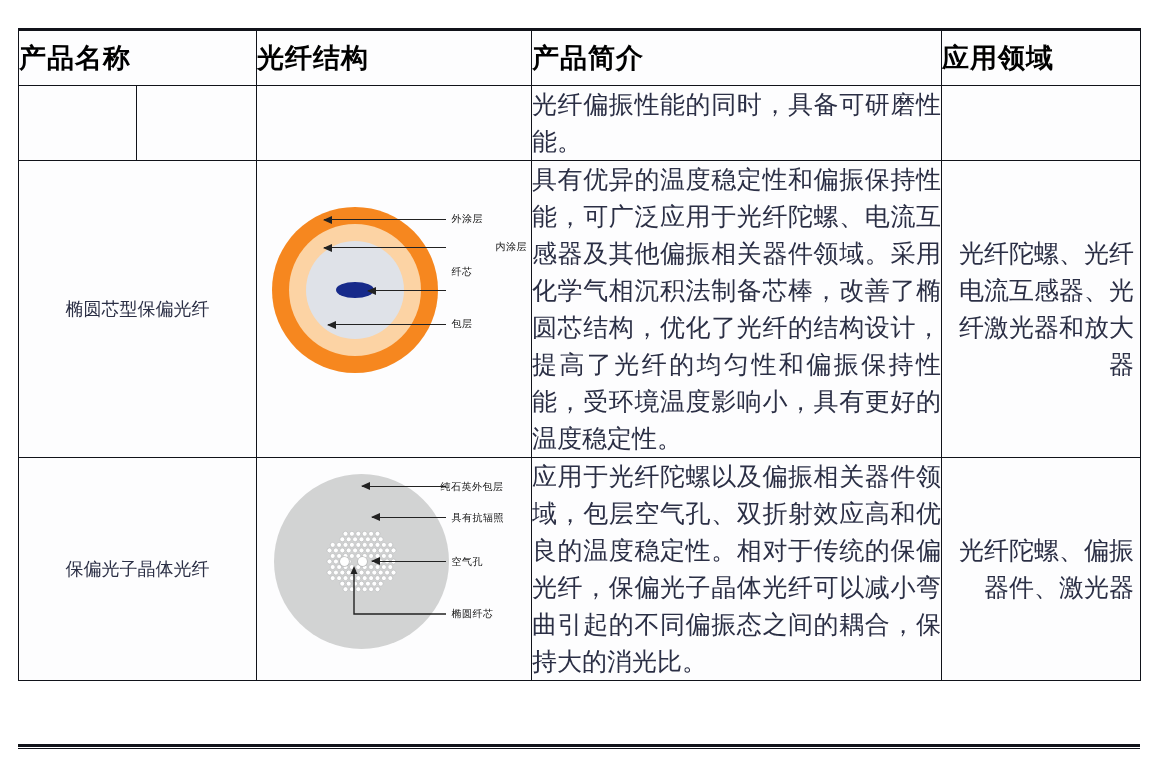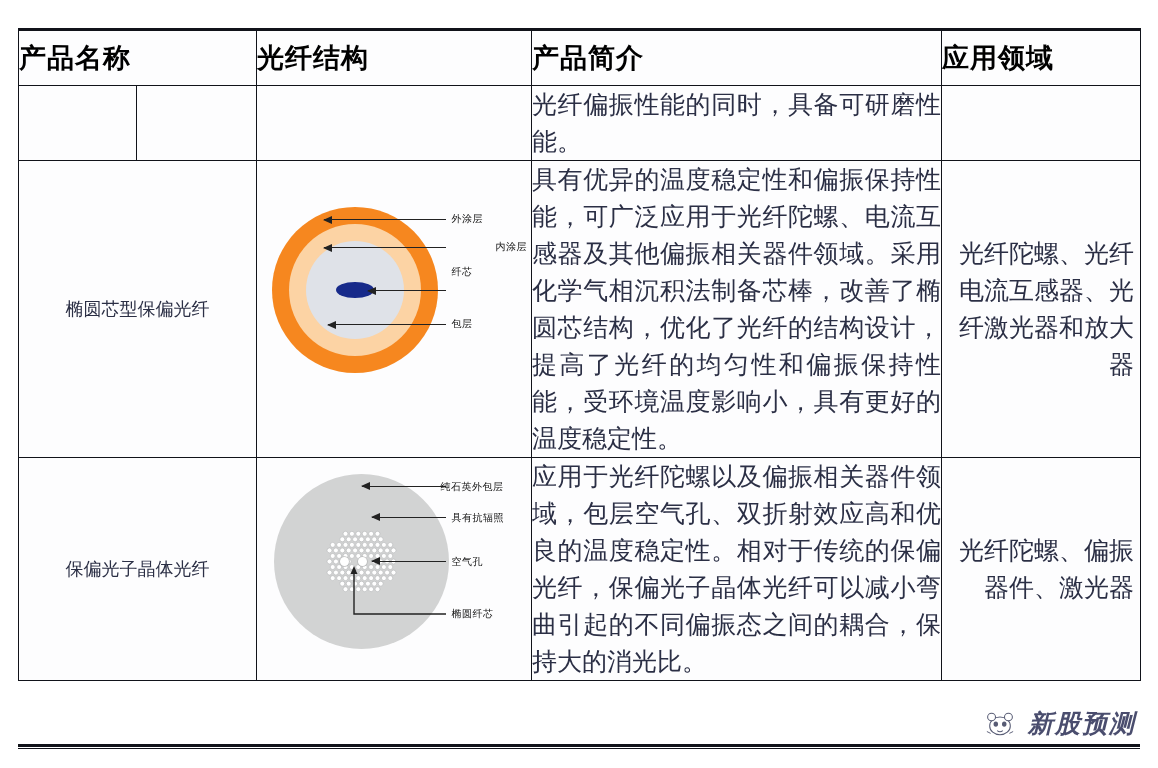--- a/index.html
+++ b/index.html
@@ -397,26 +397,14 @@
         <td>
           <div class="field">光纤陀螺、偏振器件、激光器</div>
         </td>
       </tr>
 
     </tbody>
   </table>
 
   <div class="bottom-rule"></div>
 
-  <div class="watermark">
-    <svg class="wm-logo" viewBox="0 0 40 32">
-      <ellipse cx="20" cy="18" rx="11" ry="9.5" fill="#fff" stroke="#3a3f5c" stroke-width="1.1"></ellipse>
-      <ellipse cx="11" cy="8.5" rx="4.2" ry="4" fill="#fff" stroke="#3a3f5c" stroke-width="1.1"></ellipse>
-      <ellipse cx="29" cy="8.5" rx="4.2" ry="4" fill="#fff" stroke="#3a3f5c" stroke-width="1.1"></ellipse>
-      <ellipse cx="15.5" cy="16" rx="2.4" ry="2.8" fill="#3a3f5c"></ellipse>
-      <ellipse cx="24.5" cy="16" rx="2.4" ry="2.8" fill="#3a3f5c"></ellipse>
-      <path d="M17 23 q3 2.4 6 0" fill="none" stroke="#3a3f5c" stroke-width="1.1"></path>
-      <path d="M6 24 l4 2 M34 24 l-4 2" stroke="#3a3f5c" stroke-width="1"></path>
-    </svg>
-    <span class="wm-text">新股预测</span>
-  </div>
 
 </div>
 
 </body></html>

